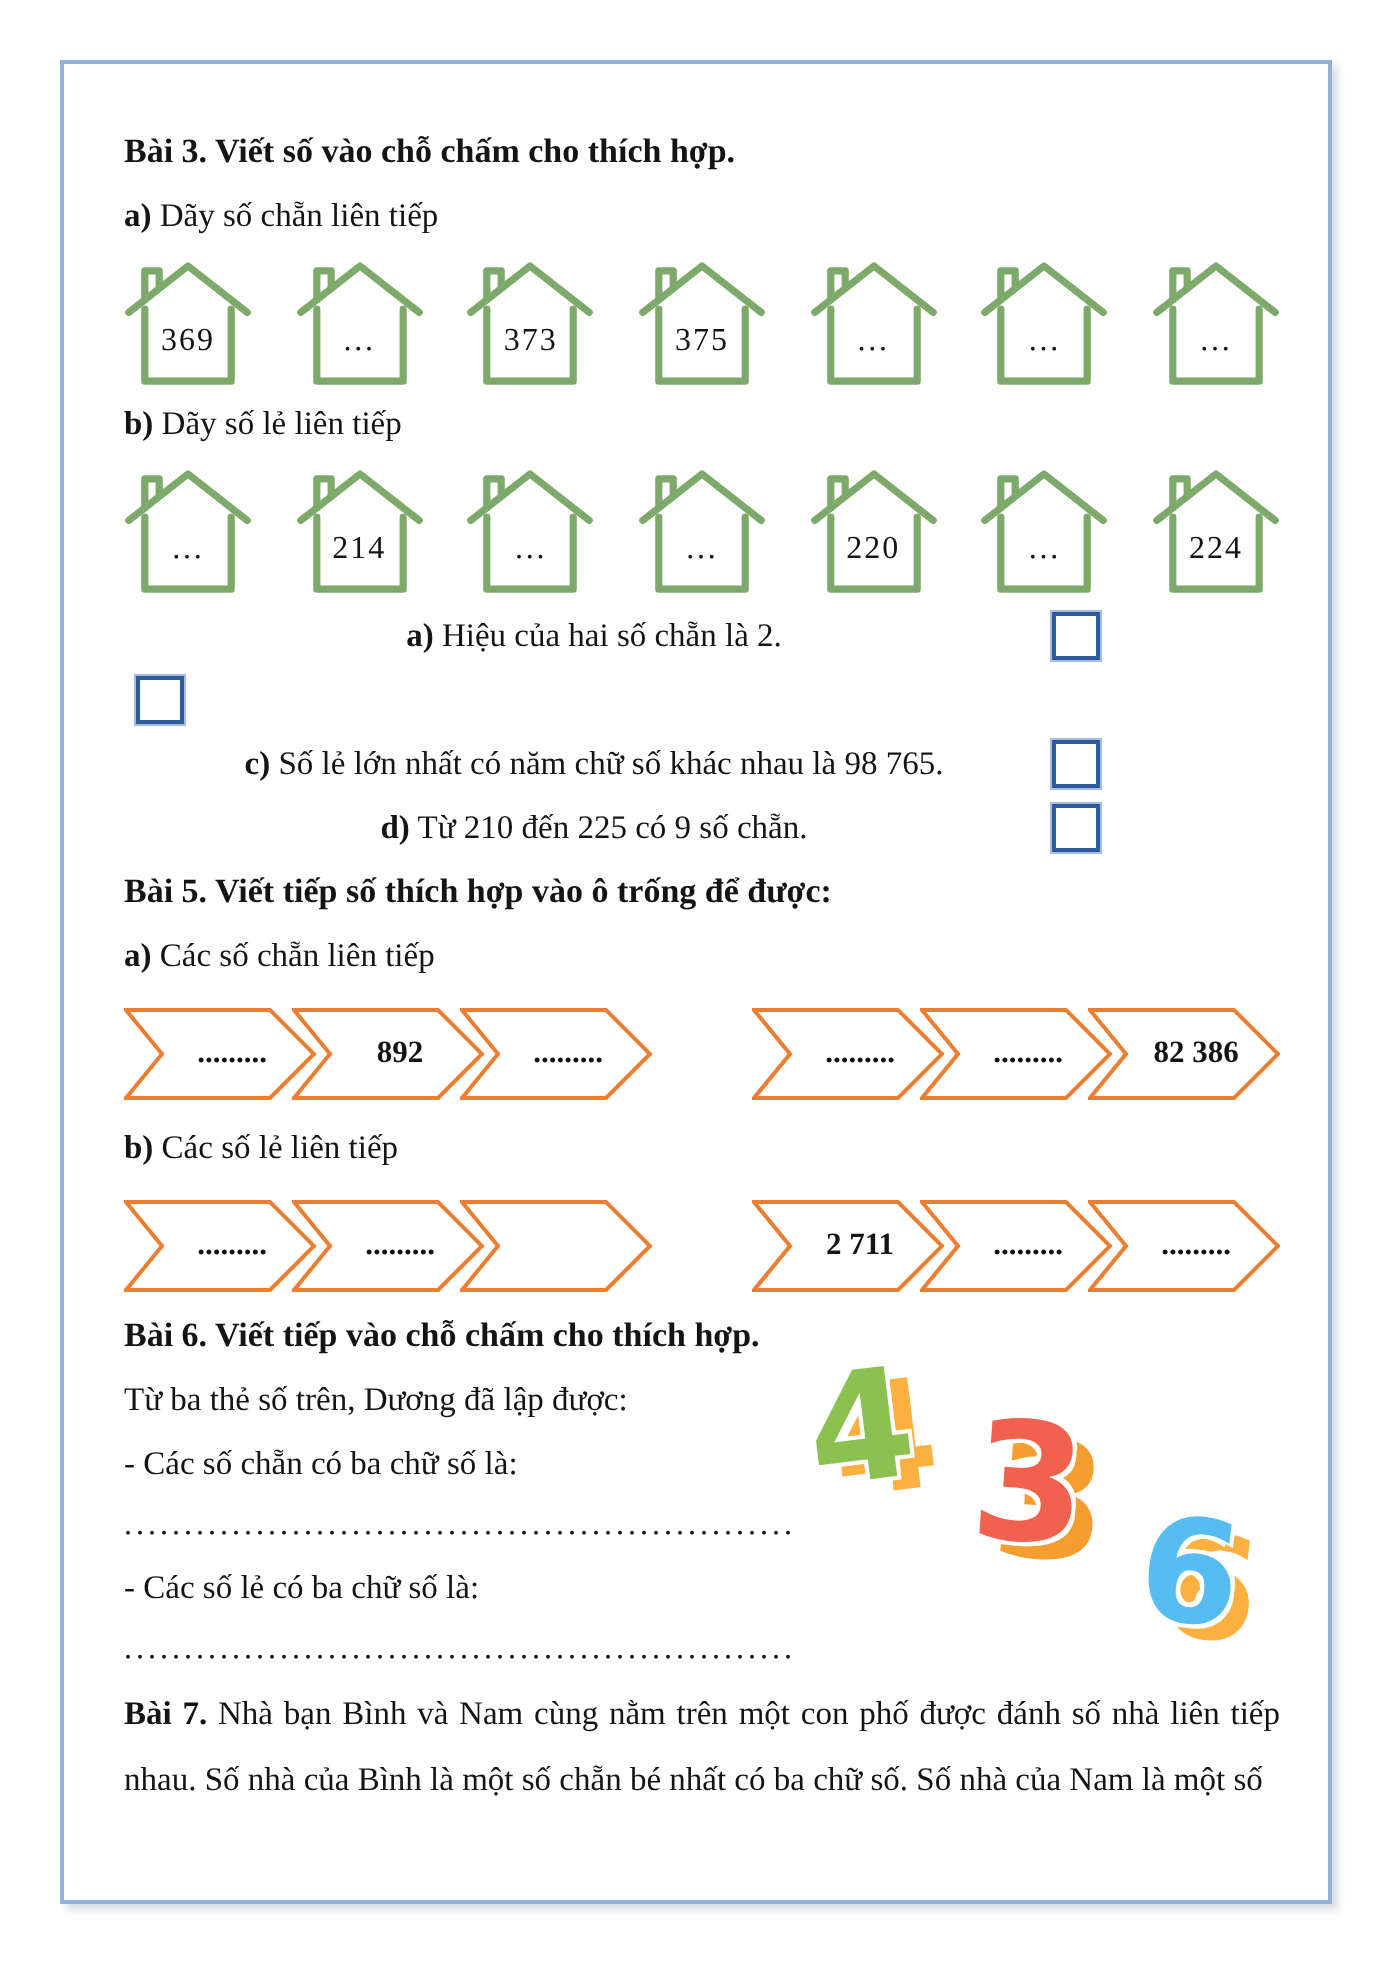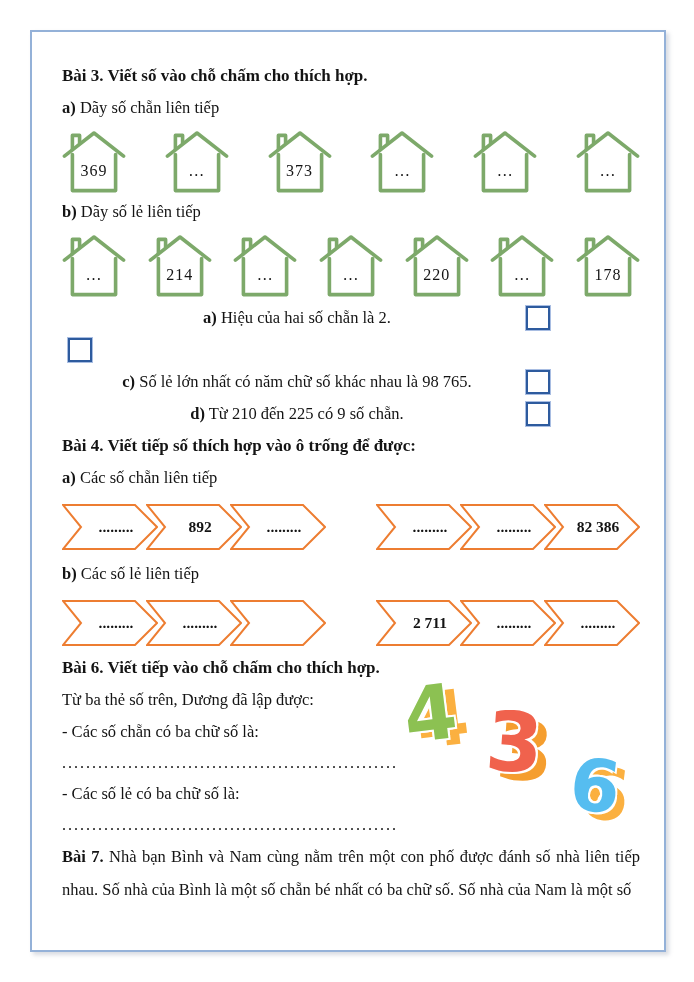--- a/index.html
+++ b/index.html
@@ -84,20 +84,28 @@
                 <path d="M13,33 V78 H67 V33"></path>
               </svg></span>
           <span class="house-num">373</span>
         </div>
         <div class="house">
           <span><svg width="64" height="66" viewBox="0 0 80 82" fill="none" stroke="#7da96a" stroke-width="4.5" stroke-linejoin="round" stroke-linecap="round">
                 <path d="M13,27 V9 H22 V19"></path>
                 <path d="M3,35 L40,6 L77,35"></path>
                 <path d="M13,33 V78 H67 V33"></path>
               </svg></span>
+          <span class="house-num">375</span>
+        </div>
+        <div class="house">
+          <span><svg width="64" height="66" viewBox="0 0 80 82" fill="none" stroke="#7da96a" stroke-width="4.5" stroke-linejoin="round" stroke-linecap="round">
+                <path d="M13,27 V9 H22 V19"></path>
+                <path d="M3,35 L40,6 L77,35"></path>
+                <path d="M13,33 V78 H67 V33"></path>
+              </svg></span>
           <span class="house-num">…</span>
         </div>
         <div class="house">
           <span><svg width="64" height="66" viewBox="0 0 80 82" fill="none" stroke="#7da96a" stroke-width="4.5" stroke-linejoin="round" stroke-linecap="round">
                 <path d="M13,27 V9 H22 V19"></path>
                 <path d="M3,35 L40,6 L77,35"></path>
                 <path d="M13,33 V78 H67 V33"></path>
               </svg></span>
           <span class="house-num">…</span>
         </div>
@@ -162,21 +170,21 @@
                 <path d="M13,33 V78 H67 V33"></path>
               </svg></span>
           <span class="house-num">…</span>
         </div>
         <div class="house">
           <span><svg width="64" height="66" viewBox="0 0 80 82" fill="none" stroke="#7da96a" stroke-width="4.5" stroke-linejoin="round" stroke-linecap="round">
                 <path d="M13,27 V9 H22 V19"></path>
                 <path d="M3,35 L40,6 L77,35"></path>
                 <path d="M13,33 V78 H67 V33"></path>
               </svg></span>
-          <span class="house-num">178</span>
+          <span class="house-num">224</span>
         </div>
       </div>
     </section>
 
     <section style="margin-top:6px;">
       <div class="check-row">
         <span class="check-text"><b>a)</b> <span>Hiệu của hai số chẵn là 2.</span></span>
         <span class="checkbox"></span>
       </div>
       <div class="check-row">
@@ -186,21 +194,21 @@
         <span class="check-text"><b>c)</b> <span>Số lẻ lớn nhất có năm chữ số khác nhau là 98 765.</span></span>
         <span class="checkbox"></span>
       </div>
       <div class="check-row">
         <span class="check-text"><b>d)</b> <span>Từ 210 đến 225 có 9 số chẵn.</span></span>
         <span class="checkbox"></span>
       </div>
     </section>
 
     <section style="margin-top:10px;">
-      <p class="heading">Bài 4. Viết tiếp số thích hợp vào ô trống để được:</p>
+      <p class="heading">Bài 5. Viết tiếp số thích hợp vào ô trống để được:</p>
       <p class="caption">
         <b>a)</b> <span>Các số chẵn liên tiếp</span>
       </p>
       <div class="arrow-row">
         <div class="arrow-group">
           <div class="arrow">
             <span><svg width="96" height="46" viewBox="0 0 96 46" fill="none" stroke="#ED7D31" stroke-width="2">
                   <polygon points="1,1 73,1 95,23 73,45 1,45 19,23"></polygon>
                 </svg></span>
             <span class="arrow-label">.........</span>

